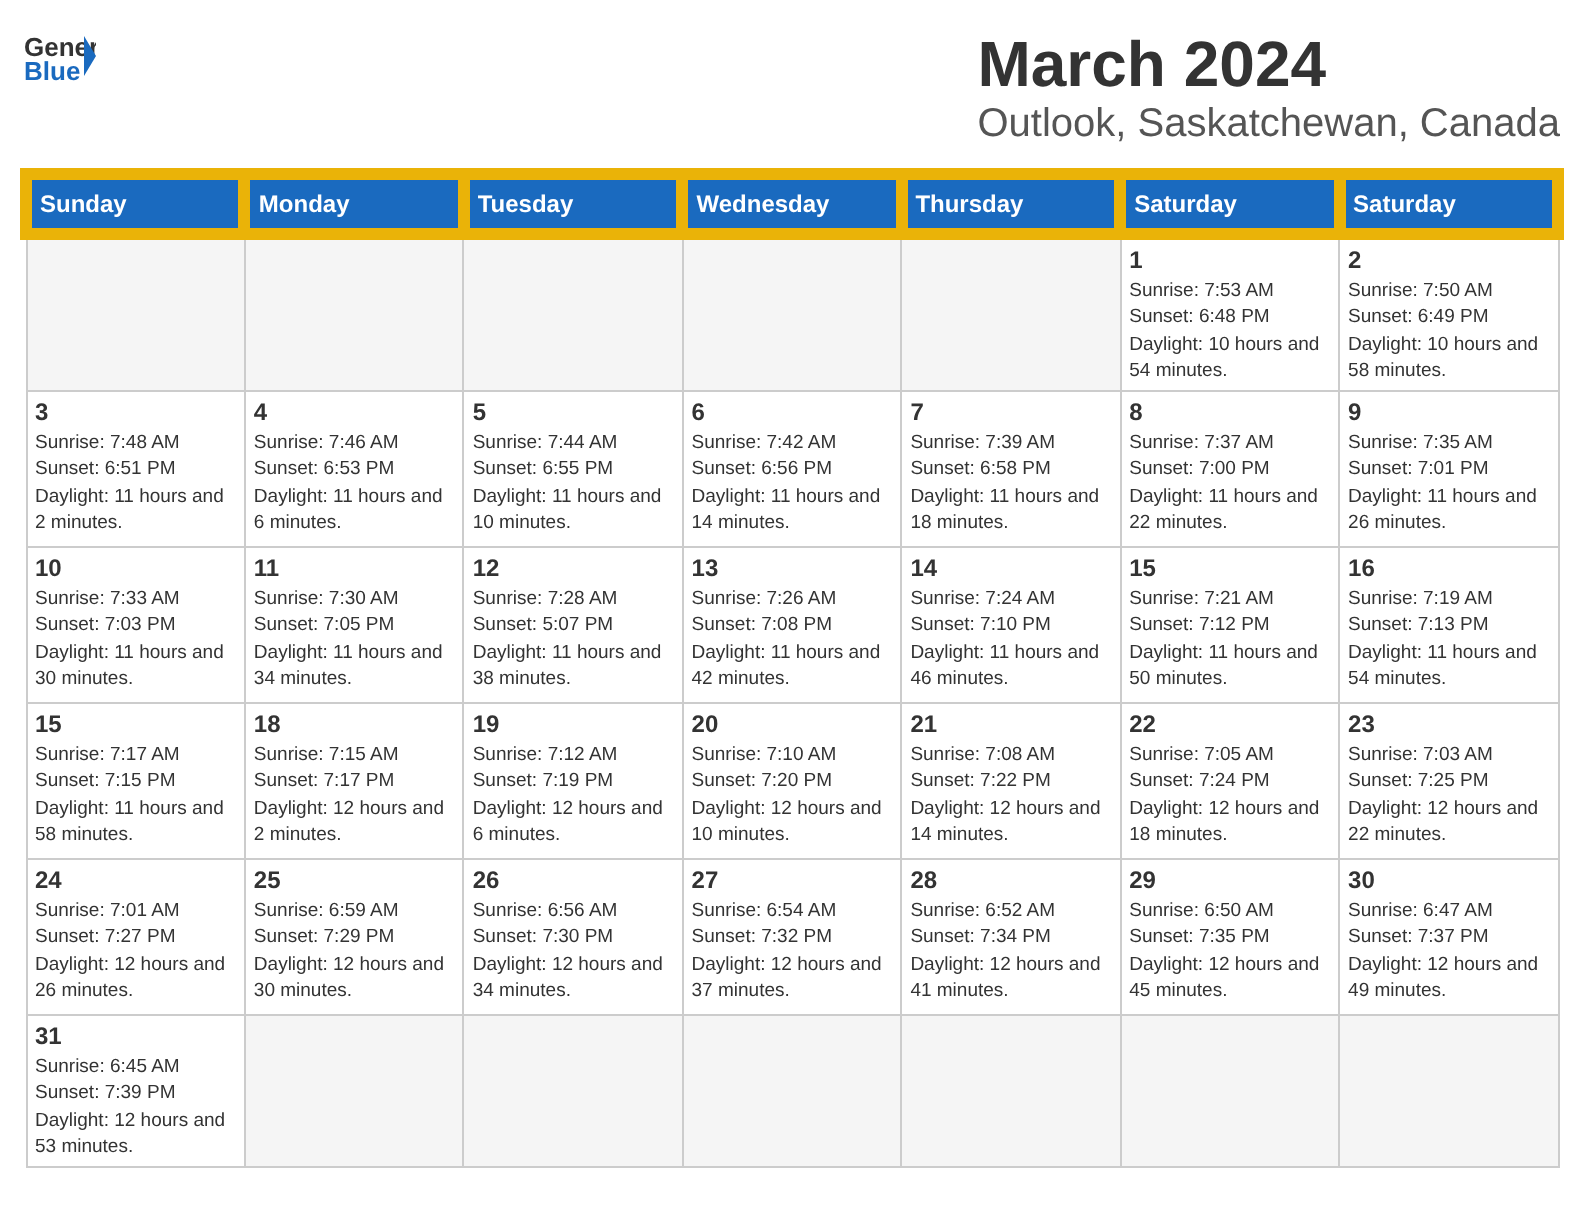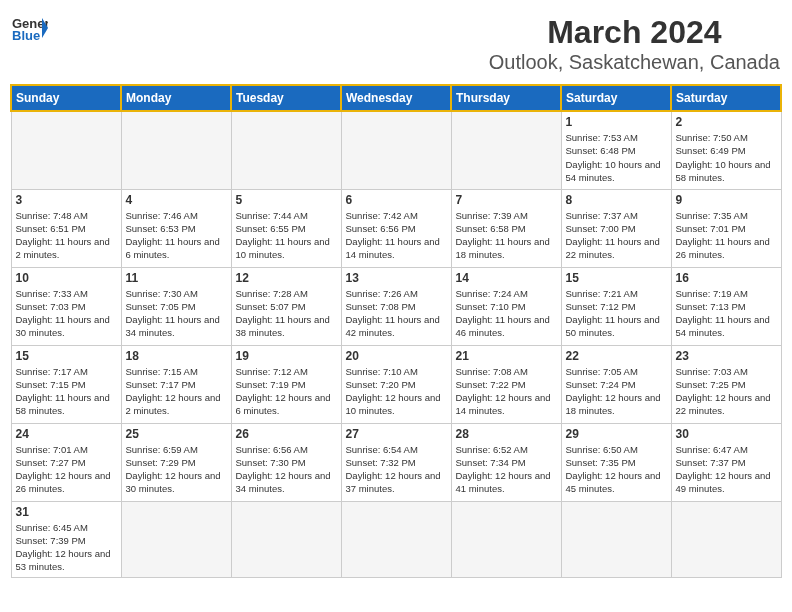--- a/index.html
+++ b/index.html
@@ -20,21 +20,21 @@
     .logo {
       display: flex;
       align-items: center;
       gap: 4px;
     }
     .logo-icon {
       width: 36px;
       height: 28px;
     }
     .title-block {
-      text-align: center;
+      text-align: left;
     }
     .month-title {
       font-size: 32px;
       font-weight: bold;
       color: #333;
     }
     .subtitle {
       font-size: 20px;
       color: #555;
     }
@@ -43,21 +43,21 @@
       border-collapse: collapse;
       table-layout: fixed;
     }
     .calendar-table thead th {
       background: #1a6abf;
       color: #fff;
       font-size: 12px;
       font-weight: bold;
       padding: 5px 4px;
       text-align: left;
-      border: 2px solid #eab308;
+      border: 6px solid #eab308;
     }
     .calendar-table tbody td {
       border: 1px solid #ccc;
       vertical-align: top;
       padding: 3px 4px;
       height: 78px;
       font-size: 10px;
       color: #333;
       background: #fff;
     }

